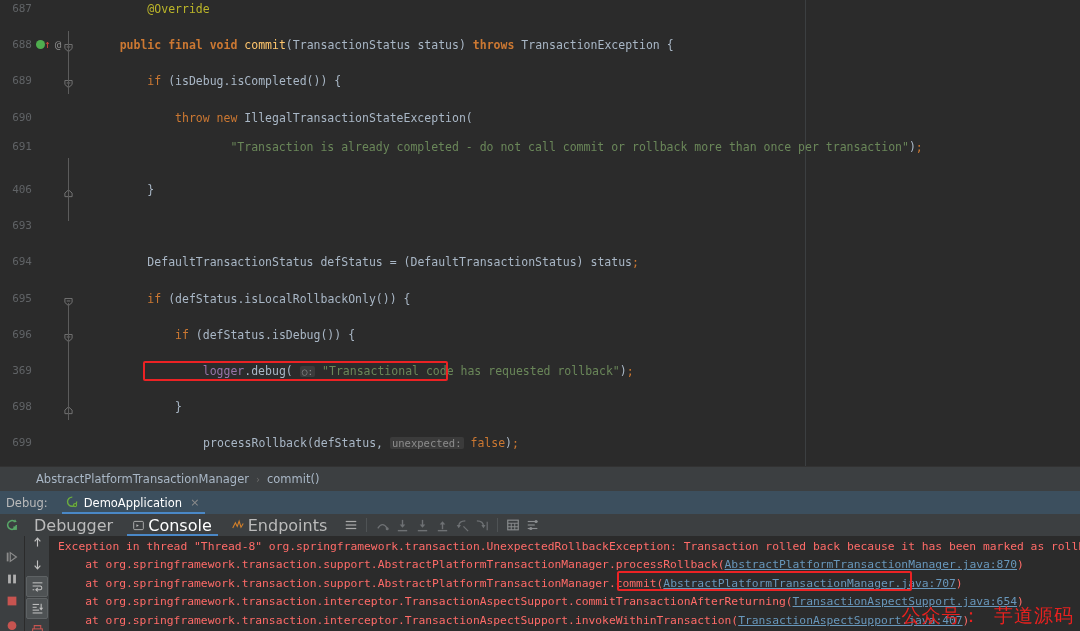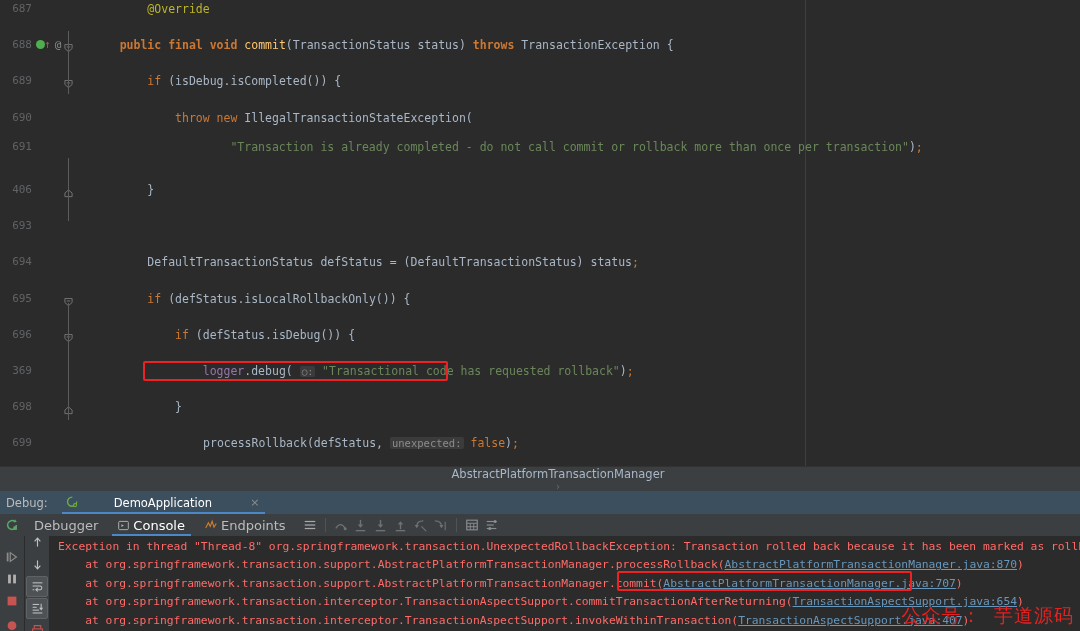--- a/index.html
+++ b/index.html
@@ -135,21 +135,20 @@
     height: 25px;
     background: #3c3f41;
     border-top: 1px solid #323232;
     box-sizing: border-box;
     display: flex;
     align-items: center;
     padding-left: 36px;
     font-family: "DejaVu Sans", sans-serif;
     font-size: 11.5px;
     color: #a9b7c6;
-    flex-direction: column;
   }
   #breadcrumb .bc-sep {
     margin: 0 7px;
     color: #6b6b6b;
     font-size: 10px;
   }
 
   
   #debugwin {
     position: absolute;
@@ -176,21 +175,20 @@
     padding-right: 12px;
     color: #bbbbbb;
   }
   #debug-tab {
     position: relative;
     display: flex;
     align-items: center;
     height: 23px;
     padding: 0 8px 0 6px;
     color: #ffffff;
-    gap: 30px;
   }
   #debug-tab::after {
     content: "";
     position: absolute;
     left: 2px; right: 2px; bottom: 0;
     height: 2px;
     background: #4a88c7;
   }
   .tab-close {
     margin-left: 8px;
@@ -240,21 +238,21 @@
   #debug-tabrow {
     position: absolute;
     left: 24px;
     top: 23px;
     width: 1056px;
     height: 22px;
     background: #3c3f41;
     display: flex;
     align-items: center;
     font-family: "DejaVu Sans", sans-serif;
-    font-size: 13px;
+    font-size: 16px;
     color: #bbbbbb;
     border-bottom: 1px solid #2b2b2b;
   }
   .dtab {
     display: flex;
     align-items: center;
     gap: 4px;
     height: 22px;
     padding: 0 10px;
     position: relative;

